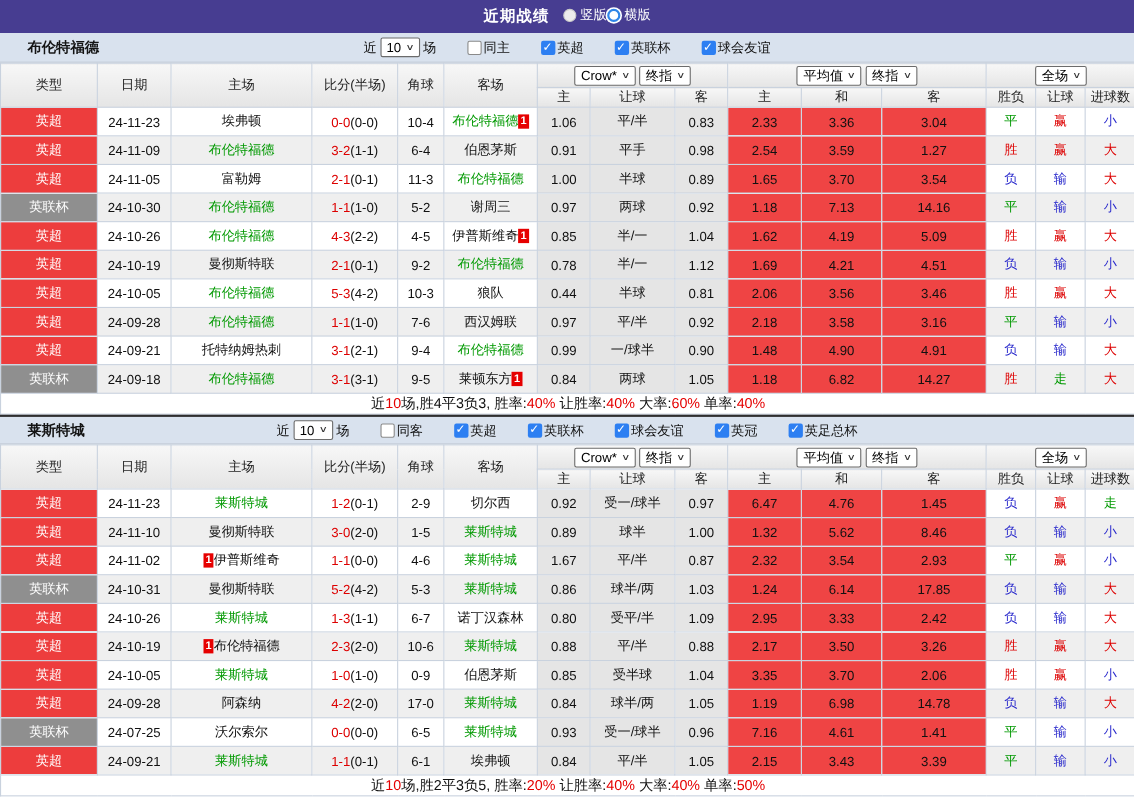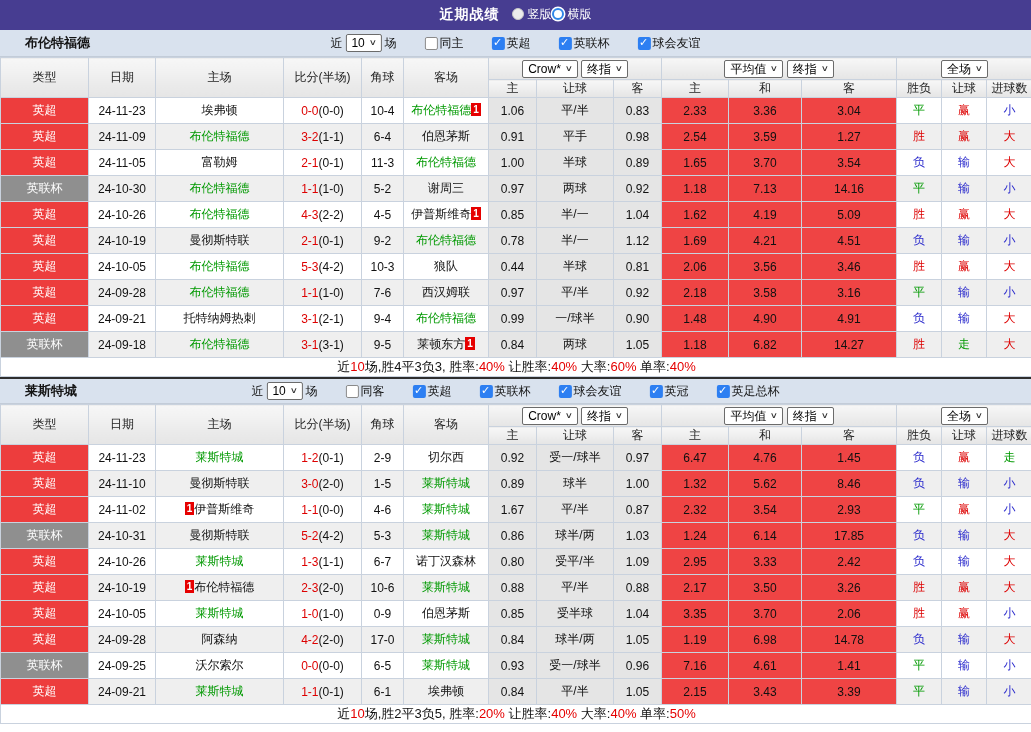--- a/index.html
+++ b/index.html
@@ -591,21 +591,21 @@
             <td class="bg-cream">1.05</td>
             <td class="bg-blue">1.19</td>
             <td class="bg-blue">6.98</td>
             <td class="bg-blue">14.78</td>
             <td class="st c-blue">负</td>
             <td class="st c-blue">输</td>
             <td class="st c-red">大</td>
           </tr>
           <tr>
             <td class="lg-gray">英联杯</td>
-            <td class="st">24-09-25</td>
+            <td class="st">24-07-25</td>
             <td class="st"><span>沃尔索尔</span></td>
             <td class="st"><span class="ft">0-0</span><span class="ht">(0-0)</span></td>
             <td class="st">6-5</td>
             <td class="st"><span class="t-self">莱斯特城</span></td>
             <td class="bg-cream">0.93</td>
             <td class="bg-cream">受一/球半</td>
             <td class="bg-cream">0.96</td>
             <td class="bg-blue">7.16</td>
             <td class="bg-blue">4.61</td>
             <td class="bg-blue">1.41</td>

